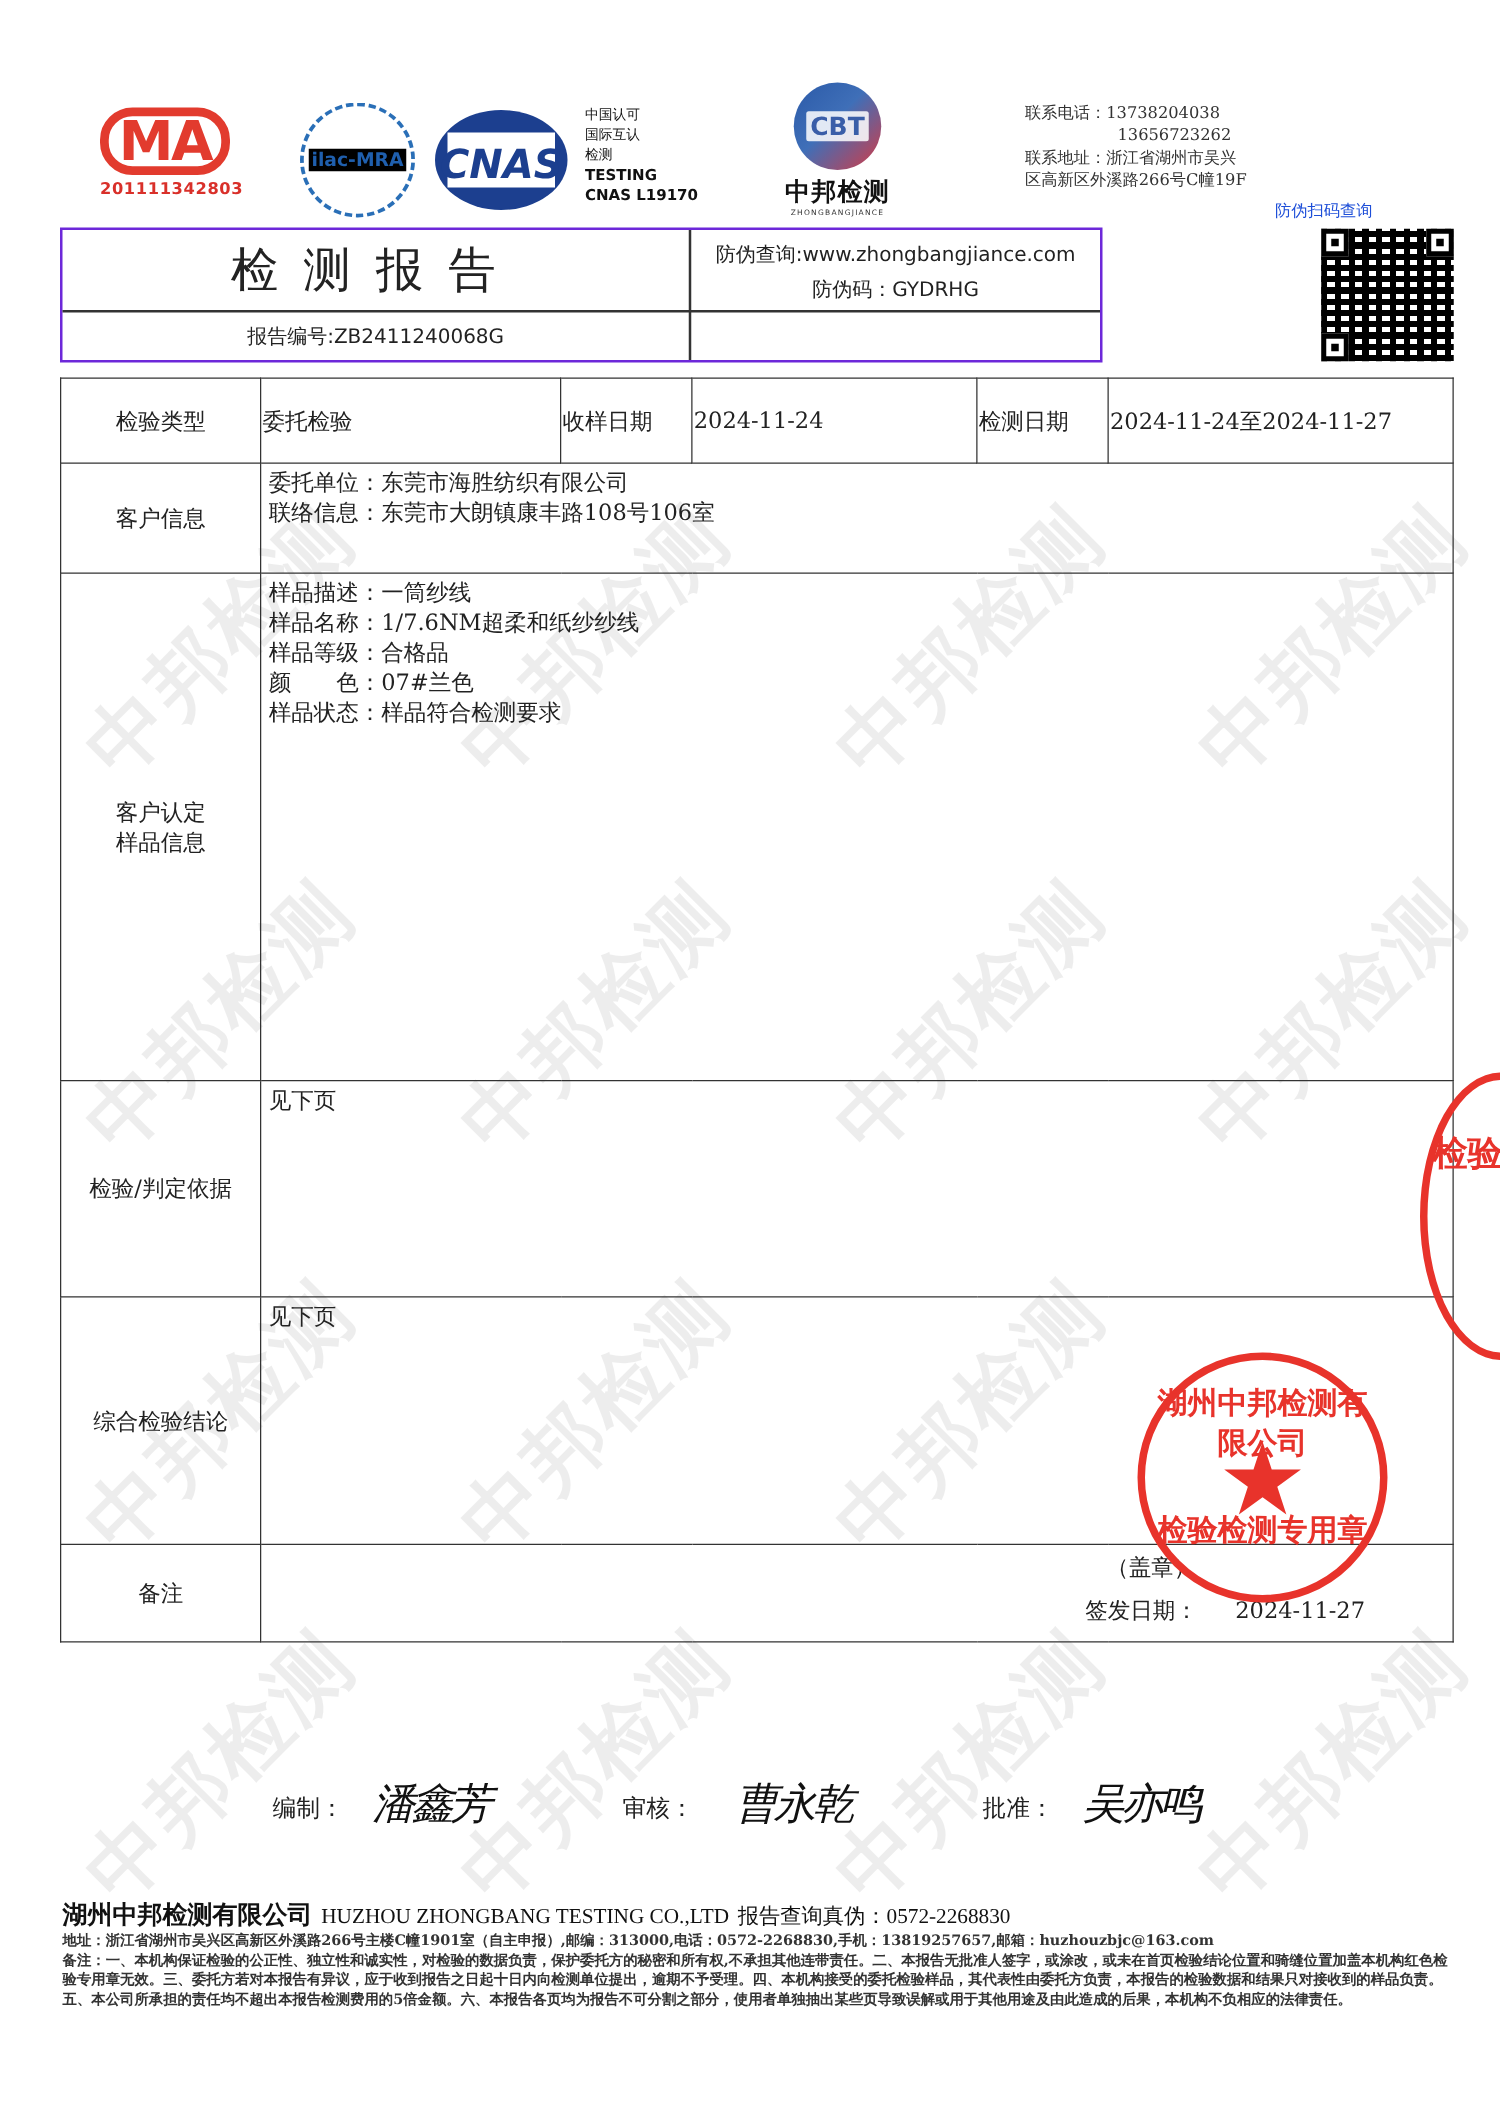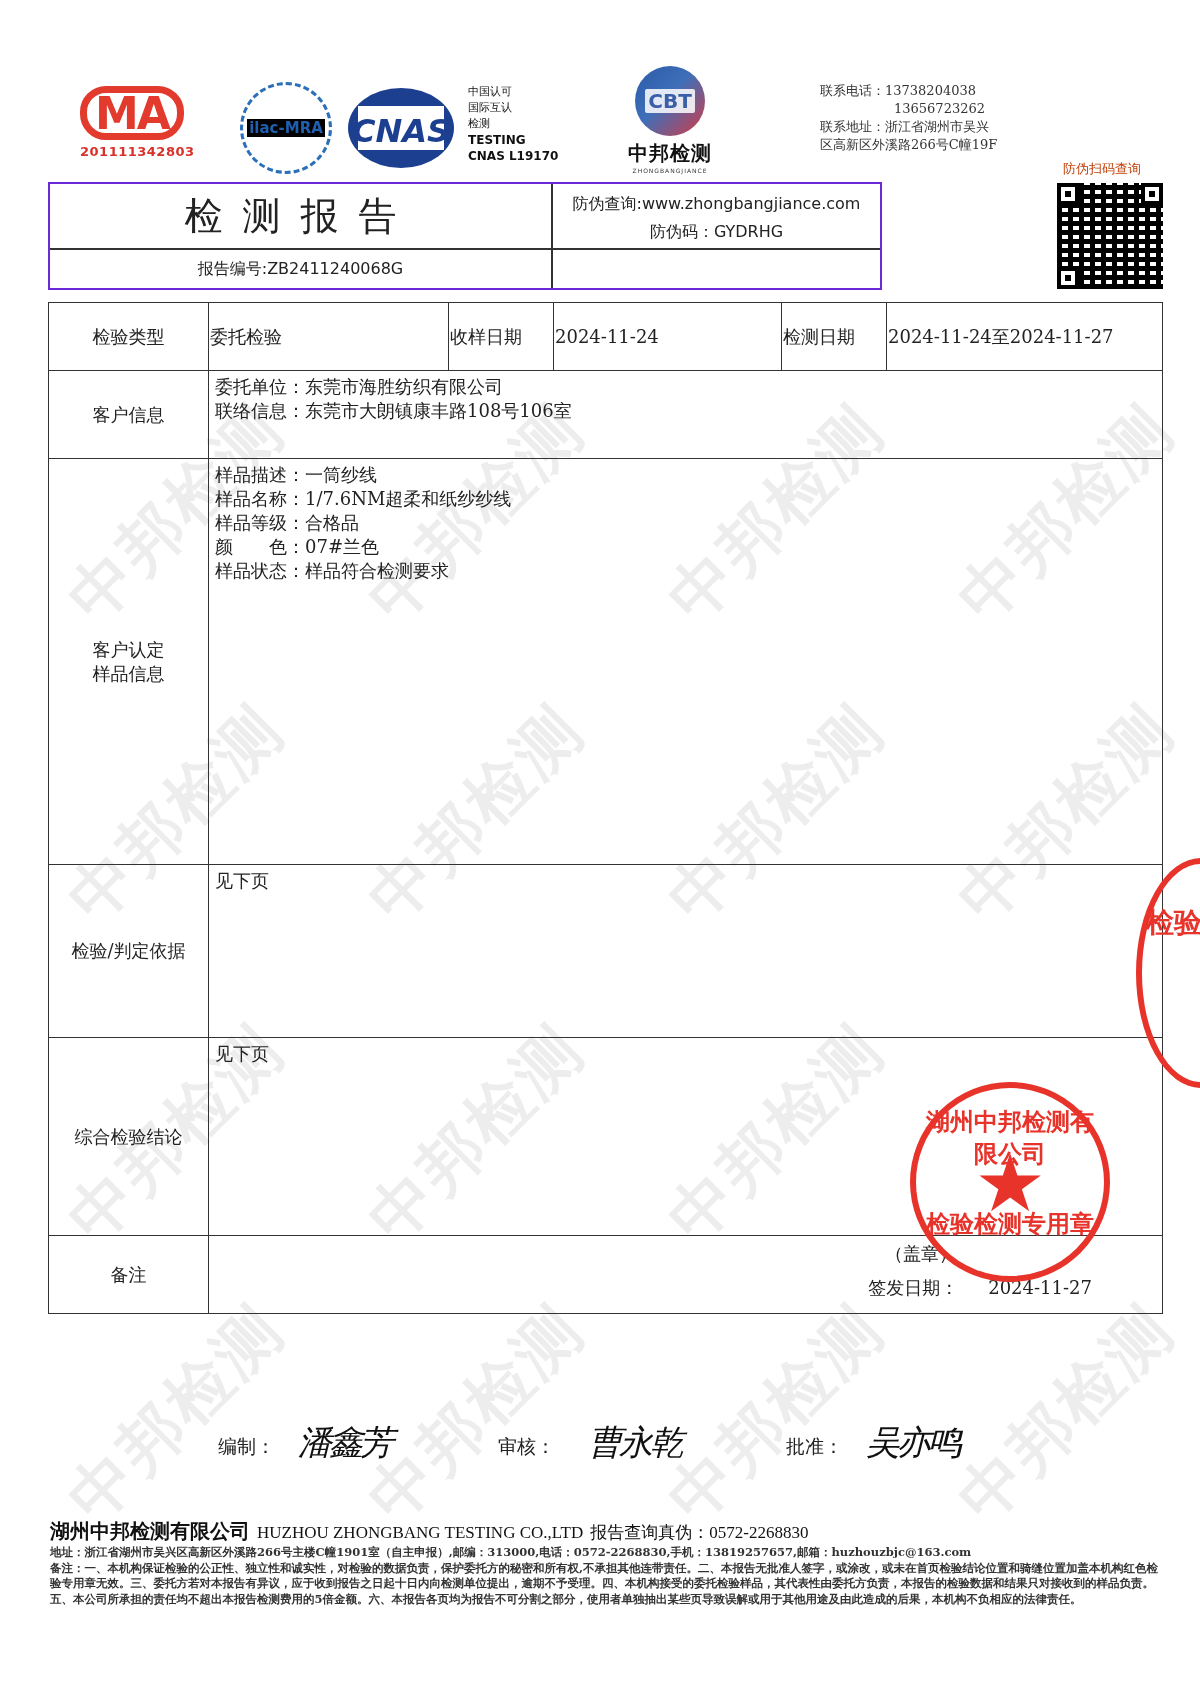--- a/index.html
+++ b/index.html
@@ -28,21 +28,21 @@
   .cbt { left:625px; top:66px; width:90px; text-align:center; }
   .cbt-globe { width:70px; height:70px; margin:0 auto; border-radius:50%;
                background:linear-gradient(135deg,#2b5aa8 0%,#3f6fb8 45%,#d53a44 100%);
                position:relative; display:flex; align-items:center; justify-content:center;}
   .cbt-globe span { font-family:"DejaVu Sans",sans-serif; font-weight:bold; color:#fff; font-size:20px;
                     background:rgba(255,255,255,0.85); color:#3a5ea8; padding:0 3px; border-radius:2px;}
   .cbt-name { font-family:"DejaVu Sans",sans-serif; font-weight:bold; font-size:20px; color:#111; margin-top:4px; letter-spacing:1px;}
   .cbt-sub { font-size:6px; letter-spacing:1px; color:#333; font-family:"DejaVu Sans",sans-serif; }
   .contact { left:820px; top:82px; font-size:13px; line-height:18px; color:#333; }
   .contact .indent { padding-left:74px; }
-  .qr-label { left:1063px; top:160px; font-size:13px; color:#c2410c; }
+  .qr-label { left:1020px; top:160px; font-size:13px; color:#1d4ed8; }
   .qr { left:1057px; top:183px; width:106px; height:106px; background:#fff;
         background-image:
           repeating-linear-gradient(90deg,#000 0 5px,transparent 5px 11px),
           repeating-linear-gradient(0deg,#000 0 5px,transparent 5px 9px);
         background-blend-mode:multiply; position:absolute; }
   .qr .finder { position:absolute; width:22px; height:22px; border:4px solid #000; background:#fff; box-sizing:border-box; }
   .qr .finder:after { content:""; position:absolute; left:4px; top:4px; width:6px; height:6px; background:#000; }
 
   
   .hdr { left:48px; top:182px; width:834px; height:108px; border:2px solid #6d28d9; box-sizing:border-box; }

